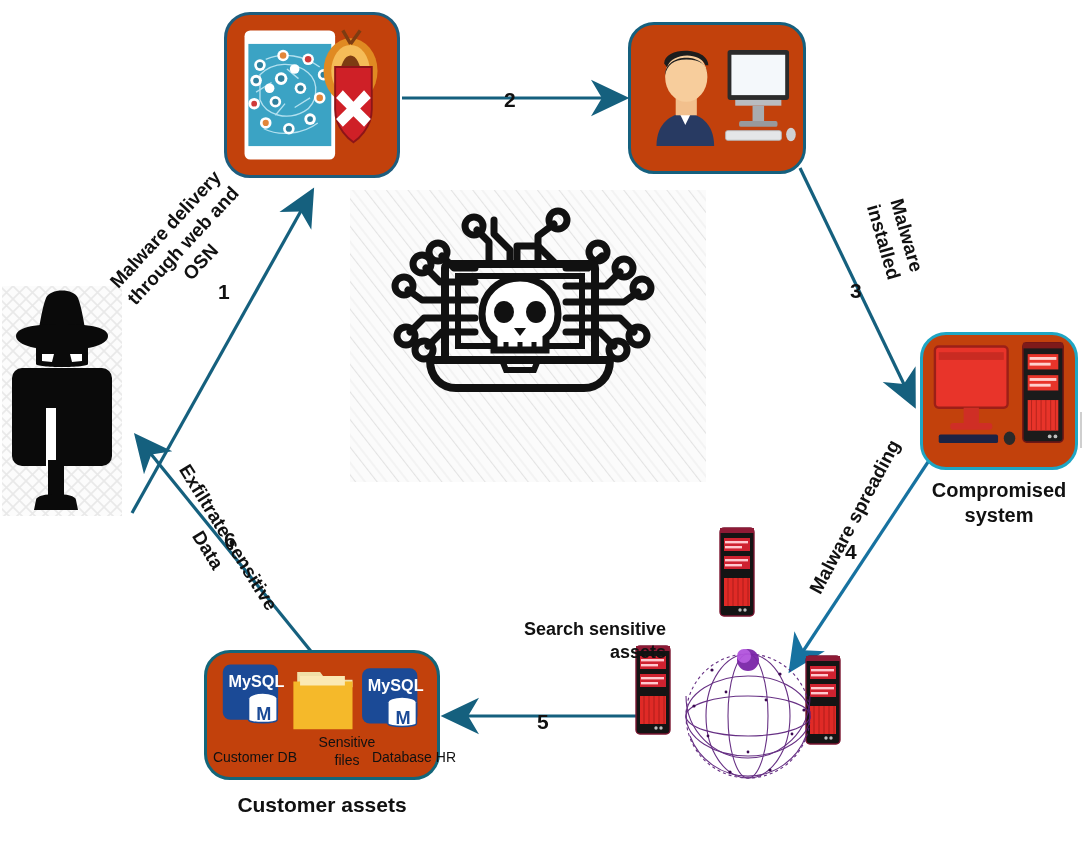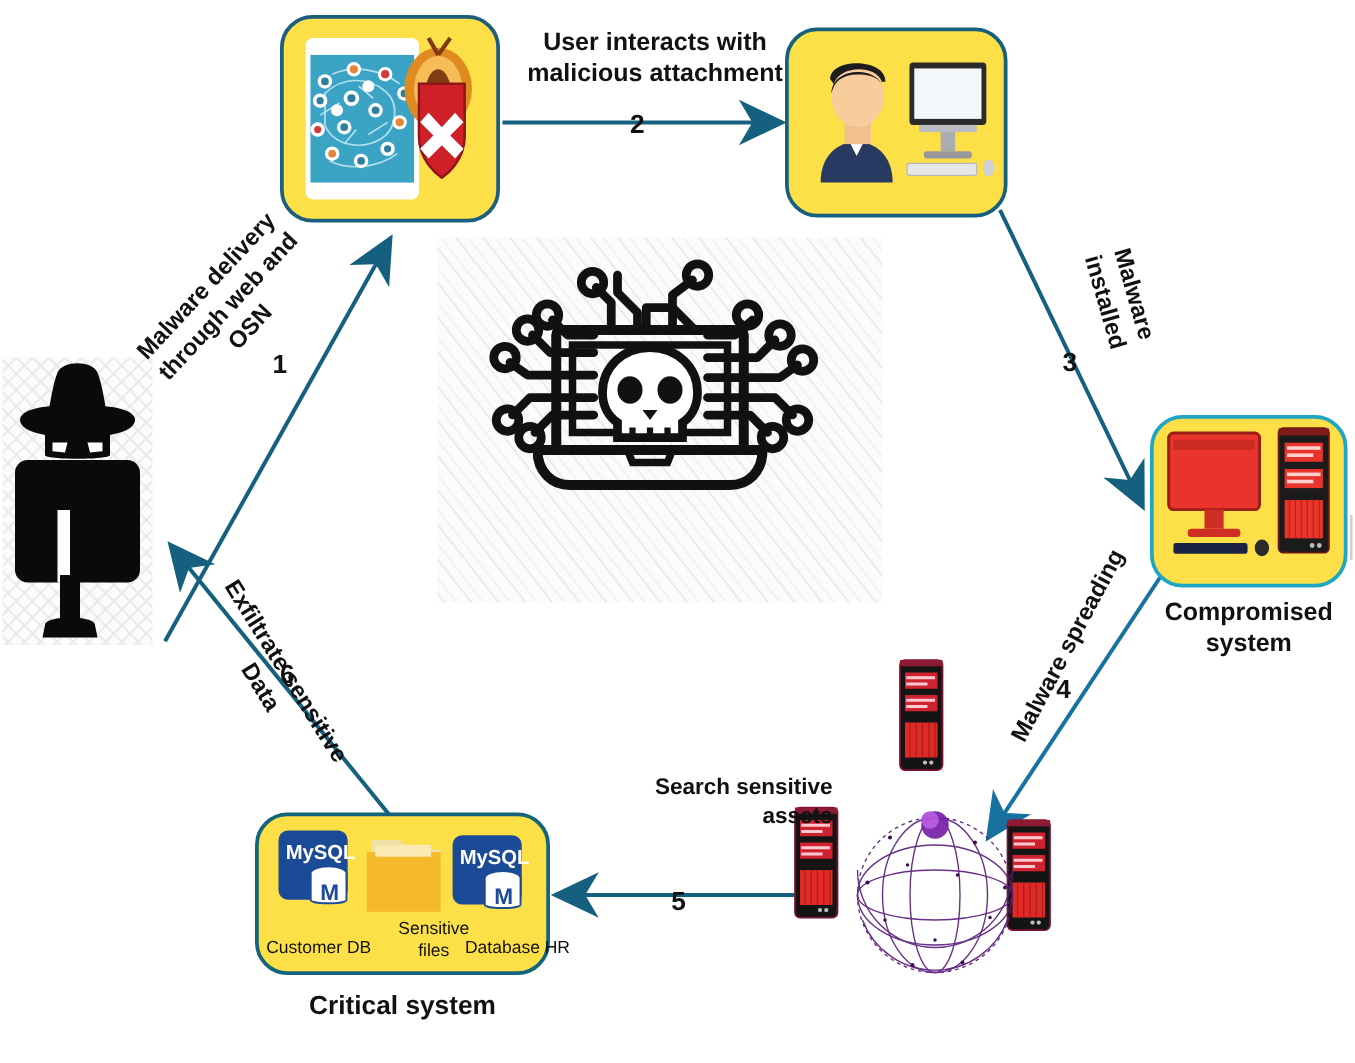--- a/index.html
+++ b/index.html
@@ -3,21 +3,21 @@
 <meta charset="utf-8">
 <style>
   html,body{margin:0;padding:0;background:#fff;}
   body{width:1084px;height:850px;position:relative;overflow:hidden;
        font-family:"Liberation Sans","DejaVu Sans",sans-serif;color:#111;}
   .stage{position:absolute;inset:0;width:1084px;height:850px;}
   .svgroot{position:absolute;left:0;top:0;width:1084px;height:850px;}
 
   
   .node{position:absolute;box-sizing:border-box;border:3px solid #1a6a88;
-        border-radius:26px;background:#fde047;}
+        border-radius:26px;background:#c2410c;}
   #node-phone{left:224px;top:12px;width:176px;height:166px;border-color:#1d5d7e;}
   #node-user{left:628px;top:22px;width:178px;height:152px;border-color:#15607e;}
   #node-compromised-system{left:920px;top:332px;width:158px;height:138px;border-color:#1fa6c4;border-width:3px;}
   #node-critical-assets{left:204px;top:650px;width:236px;height:130px;border-color:#13667a;}
 
   
   .caption{position:absolute;text-align:center;font-weight:bold;
            font-size:21px;line-height:1.26;color:#111;}
   #cap-compromised-system{left:908px;top:478px;width:182px;font-size:20px;}
   #cap-critical-assets{left:204px;top:792px;width:236px;font-size:21px;}
@@ -230,21 +230,21 @@
         <ellipse cx="202" cy="52" rx="15" ry="6" fill="#ffffff" stroke="#1b4a96" stroke-width="1.6"></ellipse>
         <path d="M187,52 L187,74 C187,78 217,78 217,74 L217,52" fill="#ffffff" stroke="#1b4a96" stroke-width="1.6"></path>
         <text x="195" y="74" font-family="Liberation Sans, sans-serif" font-size="19" font-weight="bold" fill="#1b4a96">M</text>
       </g>
     </svg>
     <div style="position:absolute;left:2px;top:96px;width:88px;text-align:right;font-size:14px;color:#111;">Customer DB</div>
     <div style="position:absolute;left:86px;top:80px;width:62px;text-align:center;font-size:14px;line-height:1.3;white-space:pre-line;color:#111;margin-left:23px;">Sensitive
 files</div>
     <div style="position:absolute;left:146px;top:96px;width:86px;text-align:center;font-size:14px;color:#111;margin-left:18px;">Database HR</div>
   </div>
-  <div class="caption" id="cap-critical-assets">Critical system</div>
+  <div class="caption" id="cap-critical-assets">Customer assets</div>
 
   <svg style="position:absolute;left:620px;top:520px;width:260px;height:260px" viewBox="0 0 260 260">
 
     <g>
       <rect x="100" y="8" width="34" height="88" rx="4" fill="#141414" stroke="#7a1430" stroke-width="1.4"></rect>
       <rect x="100" y="8" width="34" height="5" fill="#8e1a35"></rect>
       <rect x="104" y="18" width="26" height="13" fill="#cf2230"></rect>
       <rect x="105" y="21" width="23" height="2.4" fill="#ffc9cf"></rect>
       <rect x="105" y="26" width="17" height="2.4" fill="#ffc9cf"></rect>
       <rect x="104" y="36" width="26" height="13" fill="#cf2230"></rect>
@@ -393,22 +393,20 @@
       <ellipse cx="174" cy="106" rx="10" ry="11" fill="#111"></ellipse>
       <path d="M152,122 L158,130 L164,122 Z" fill="#111"></path>
       <g stroke="#111" stroke-width="5">
         <line x1="144" y1="136" x2="144" y2="146"></line>
         <line x1="158" y1="136" x2="158" y2="146"></line>
         <line x1="172" y1="136" x2="172" y2="146"></line>
       </g>
     </g>
   </svg>
 
-  <div class="edge-label" id="lbl-2">User interacts with
-malicious attachment</div>
   <div class="edge-num" id="num-2">2</div>
 
   <div class="edge-label" id="lbl-1">Malware delivery
 through web and
 OSN</div>
   <div class="edge-num" id="num-1">1</div>
 
   <div class="edge-label" id="lbl-3">Malware
 installed</div>
   <div class="edge-num" id="num-3">3</div>

